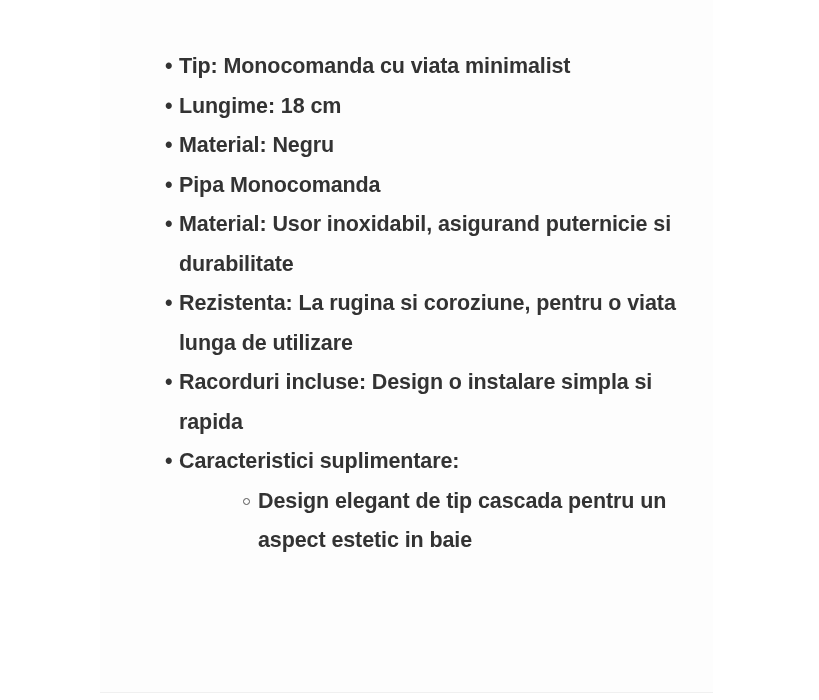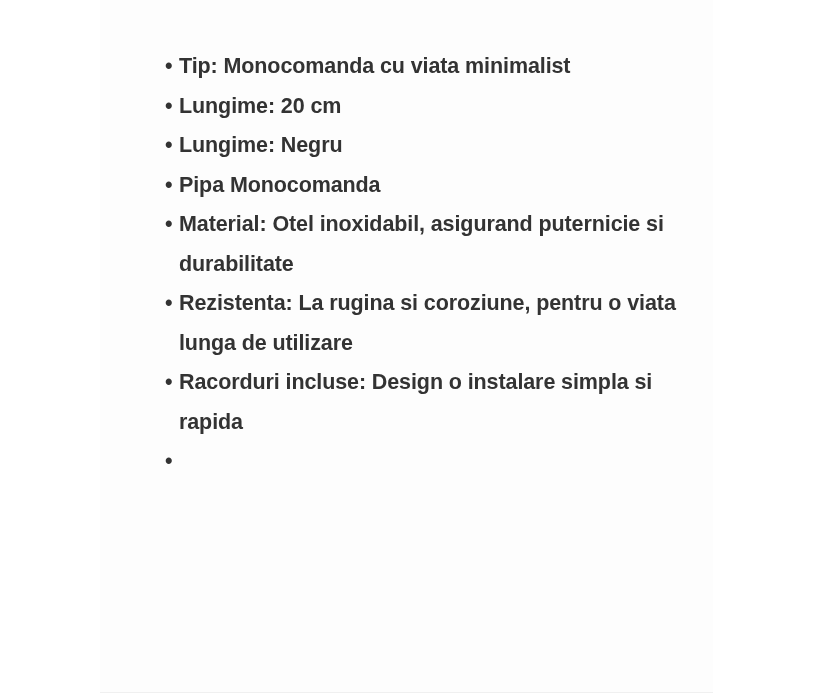--- a/index.html
+++ b/index.html
@@ -107,51 +107,56 @@
 
     <ul class="spec-list">
 
       <li class="spec-item">
         <span class="marker-disc">•</span>
         <span class="item-text">Tip: Monocomanda cu viata minimalist</span>
       </li>
 
       <li class="spec-item">
         <span class="marker-disc">•</span>
-        <span class="item-text">Lungime: 20 cm</span>
+        <span class="item-text">Lungime: 18 cm</span>
       </li>
 
       <li class="spec-item">
         <span class="marker-disc">•</span>
-        <span class="item-text">Lungime: Negru</span>
+        <span class="item-text">Material: Negru</span>
       </li>
 
       <li class="spec-item">
         <span class="marker-disc">•</span>
         <span class="item-text">Pipa Monocomanda</span>
       </li>
 
       <li class="spec-item">
         <span class="marker-disc">•</span>
-        <span class="item-text">Material: Otel inoxidabil, asigurand puternicie si durabilitate</span>
+        <span class="item-text">Material: Usor inoxidabil, asigurand puternicie si durabilitate</span>
       </li>
 
       <li class="spec-item">
         <span class="marker-disc">•</span>
         <span class="item-text">Rezistenta: La rugina si coroziune, pentru o viata lunga de utilizare</span>
       </li>
 
       <li class="spec-item">
         <span class="marker-disc">•</span>
         <span class="item-text">Racorduri incluse: Design o instalare simpla si rapida</span>
       </li>
 
       <li class="spec-item">
         <span class="marker-disc">•</span>
+        <span class="item-text">Caracteristici suplimentare:</span>
 
         <ul class="sub-list">
+          <li class="sub-item">
+            <span class="marker-circle"></span>
+            <span class="item-text">Design elegant de tip cascada pentru un aspect estetic in baie</span>
+          </li>
         </ul>
       </li>
 
     </ul>
 
   </div>
 </div>
 
 </body></html>

